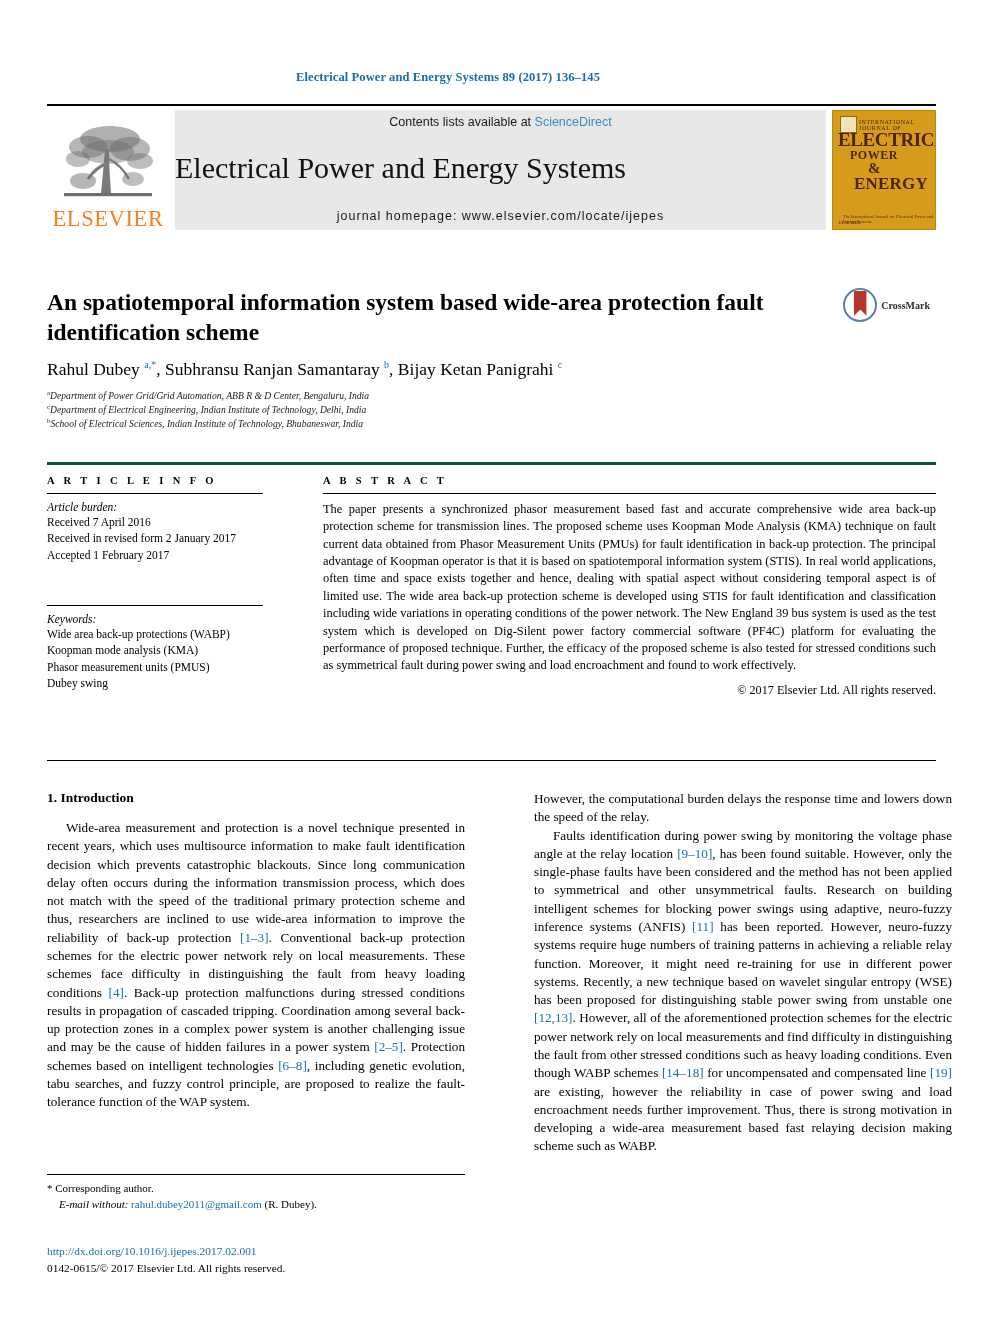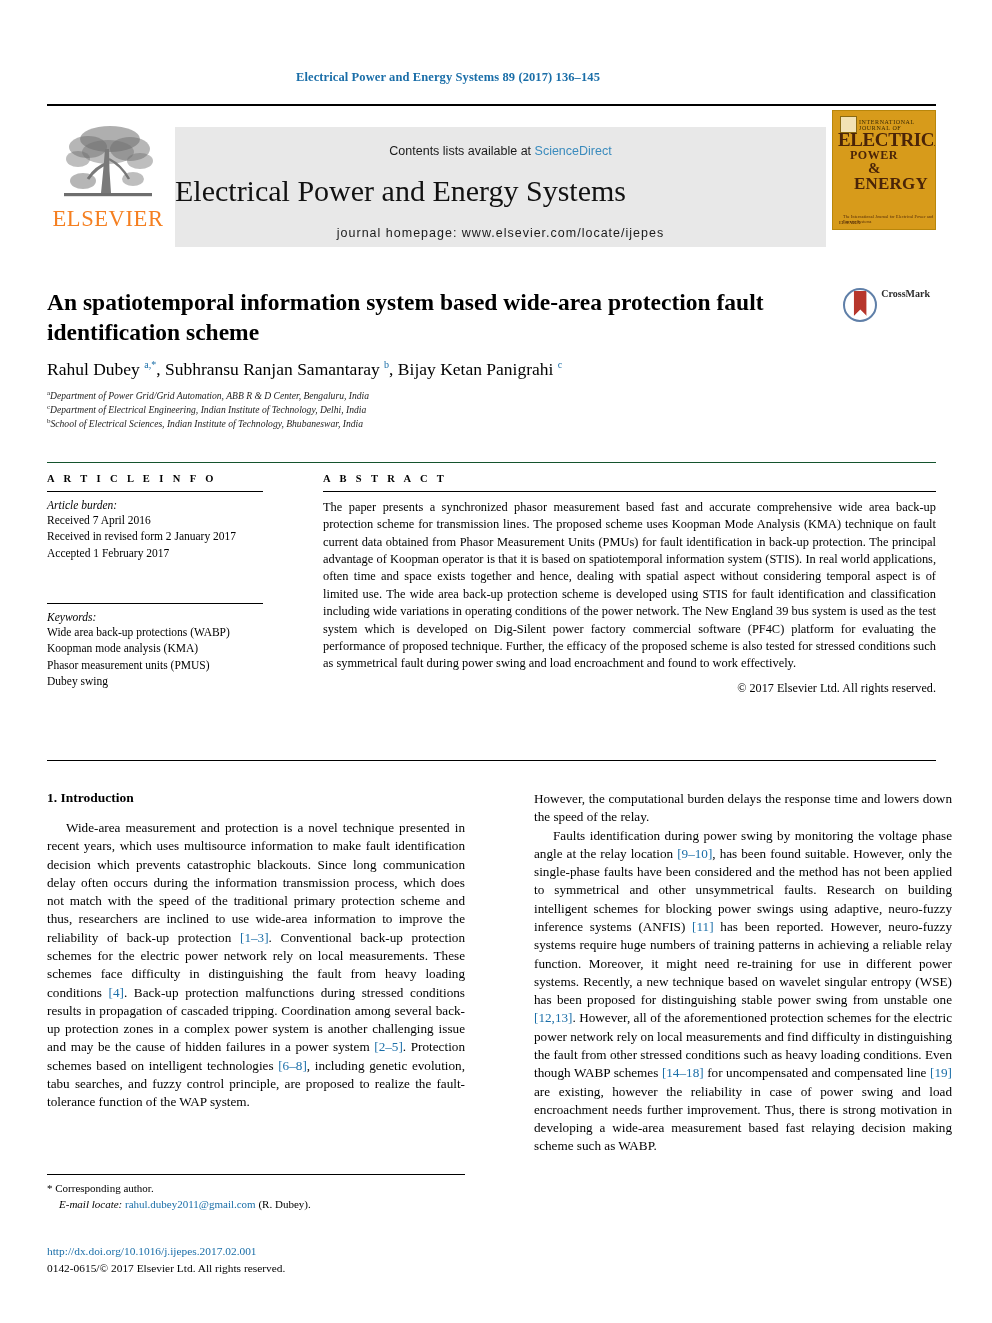--- a/index.html
+++ b/index.html
@@ -76,23 +76,22 @@
   }
 
   .center-band {
     flex: 1 1 auto;
     background: #e8e8e8;
     margin-left: 6px;
     margin-right: 6px;
     display: flex;
     flex-direction: column;
     justify-content: space-between;
-    padding: 17px 0 7px 0;
+    padding: 5px 0 7px 0;
     height: 120px;
-    margin-top: 17px;
   }
 
   .contents-line {
     text-align: center;
     font-family: "Liberation Sans", sans-serif;
     font-size: 12.5px;
     color: #1a1a1a;
   }
   .contents-line .sd { color: #3a8bbd; }
 
@@ -179,21 +178,21 @@
     line-height: 1.26;
     color: #000;
     width: 770px;
     font-weight: bold;
   }
   .crossmark {
     position: absolute;
     right: 6px;
     top: 0px;
     display: flex;
-    align-items: flex-start;
+    align-items: center;
     gap: 4px;
   }
   .cm-badge {
     width: 34px; height: 34px;
     border-radius: 50%;
     background: #ffffff;
     border: 2px solid #5f7fa8;
     position: relative;
     overflow: hidden;
   }
@@ -232,21 +231,21 @@
     color: #222;
   }
   .affils sup { font-style: normal; font-size: 7px; vertical-align: super; }
 
   
   .info-row {
     position: absolute;
     top: 462px;
     left: 47px;
     width: 889px;
-    border-top: 1px solid #14532d;
+    border-top: 3px solid #14532d;
     padding-top: 10px;
     display: flex;
     flex-direction: row;
   }
   .col-info {
     width: 232px;
     flex: 0 0 232px;
     padding-right: 16px;
   }
   .col-abstract {
@@ -487,21 +486,21 @@
       <p class="para">Faults identification during power swing by monitoring the voltage phase angle at the relay location <span class="ref">[9–10]</span>, has been found suitable. However, only the single-phase faults have been considered and the method has not been applied to symmetrical and other unsymmetrical faults. Research on building intelligent schemes for blocking power swings using adaptive, neuro-fuzzy inference systems (ANFIS) <span class="ref">[11]</span> has been reported. However, neuro-fuzzy systems require huge numbers of training patterns in achieving a reliable relay function. Moreover, it might need re-training for use in different power systems. Recently, a new technique based on wavelet singular entropy (WSE) has been proposed for distinguishing stable power swing from unstable one <span class="ref">[12,13]</span>. However, all of the aforementioned protection schemes for the electric power network rely on local measurements and find difficulty in distinguishing the fault from other stressed conditions such as heavy loading conditions. Even though WABP schemes <span class="ref">[14–18]</span> for uncompensated and compensated line <span class="ref">[19]</span> are existing, however the reliability in case of power swing and load encroachment needs further improvement. Thus, there is strong motivation in developing a wide-area measurement based fast relaying decision making scheme such as WABP.</p>
     </div>
   </div>
 
   <div class="footnote">
     <div class="fn-line">
       <span>*</span>
       <span>Corresponding author.</span>
     </div>
     <div class="fn-line fn-indent">
-      <span class="em">E-mail locate:</span>
+      <span class="em">E-mail without:</span>
       <span class="fn-mail">rahul.dubey2011@gmail.com</span>
       <span>(R. Dubey).</span>
     </div>
   </div>
 
   <div class="doi-block">
     <div class="doi-line">http://dx.doi.org/10.1016/j.ijepes.2017.02.001</div>
     <div class="issn-line">0142-0615/© 2017 Elsevier Ltd. All rights reserved.</div>
   </div>
 

